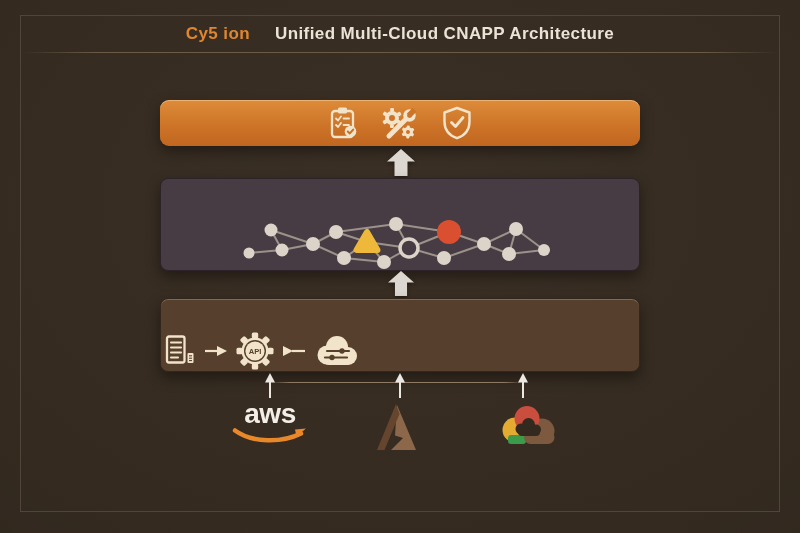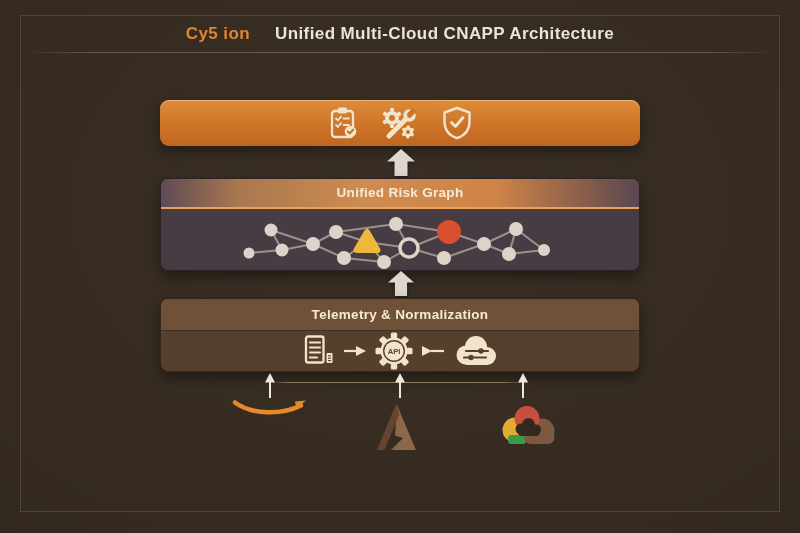--- a/index.html
+++ b/index.html
@@ -30,21 +30,21 @@
     color:#f6ead7;font-size:13.5px;font-weight:700;text-align:center;line-height:28px;letter-spacing:.3px;}
   .risk-body{position:absolute;left:0;top:30px;width:478px;height:61px;}
   
   .telemetry{left:160px;top:298px;width:480px;height:74px;border-radius:8px;
     background:#56402d;box-shadow:0 6px 14px rgba(0,0,0,.4), inset 0 1px 0 rgba(232,206,175,.3);
     border:1px solid #33261a;box-sizing:border-box;}
   .tel-header{position:absolute;left:0;top:0;right:0;height:31px;border-radius:7px 7px 0 0;
     background:#6f5038;border-bottom:1px solid #42301f;
     color:#f6ead7;font-size:13.5px;font-weight:700;text-align:center;line-height:31px;letter-spacing:.3px;}
   .tel-body{position:absolute;left:0;top:32px;right:0;height:40px;
-    display:flex;align-items:center;justify-content:center;gap:7px;}
+    display:flex;align-items:center;justify-content:flex-start;gap:7px;}
   .block-arrow{filter:drop-shadow(0 2px 2px rgba(0,0,0,.4));}
   
   .aws{left:231px;top:400px;width:78px;height:52px;text-align:center;}
   .aws-text{font-size:28px;font-weight:700;color:#f3efe8;letter-spacing:-.5px;line-height:28px;}
   .conn-line{left:270px;top:382px;width:254px;height:1px;
     background:linear-gradient(90deg,rgba(141,122,99,0),#8d7a63 8%,#8d7a63 92%,rgba(141,122,99,0));}
 </style>
 </head>
 <body>
 
@@ -102,21 +102,20 @@
     <path d="M18 3 L30.5 7.5 V16.5 C30.5 25.5 25 30.8 18 33.2 C11 30.8 5.5 25.5 5.5 16.5 V7.5 Z" fill="none" stroke="#f2e4ca" stroke-width="2.4" stroke-linejoin="round"></path>
     <polyline points="12.5,17.5 16.5,21.5 24,12.5" fill="none" stroke="#f2e4ca" stroke-width="2.8" stroke-linecap="round" stroke-linejoin="round"></polyline>
   </svg>
 </div>
 
 <svg class="abs block-arrow" style="left:386px;top:149px" width="30" height="28" viewBox="0 0 30 28">
   <polygon points="15,0 29,12.5 21.5,12.5 21.5,27 8.5,27 8.5,12.5 1,12.5" fill="#dcd7d1"></polygon>
 </svg>
 
 <div class="abs risk">
-  <div class="risk-header">Unified Risk Graph</div>
   <svg id="risk-graph-svg" class="risk-body" viewBox="0 0 478 61">
       <line x1="88" y1="44" x2="121" y2="41" stroke="#9b938a" stroke-width="2"></line>
       <line x1="110" y1="21" x2="121" y2="41" stroke="#9b938a" stroke-width="2"></line>
       <line x1="110" y1="21" x2="152" y2="35" stroke="#9b938a" stroke-width="2"></line>
       <line x1="121" y1="41" x2="152" y2="35" stroke="#9b938a" stroke-width="2"></line>
       <line x1="152" y1="35" x2="175" y2="23" stroke="#9b938a" stroke-width="2"></line>
       <line x1="152" y1="35" x2="183" y2="49" stroke="#9b938a" stroke-width="2"></line>
       <line x1="175" y1="23" x2="206" y2="33" stroke="#9b938a" stroke-width="2"></line>
       <line x1="183" y1="49" x2="206" y2="33" stroke="#9b938a" stroke-width="2"></line>
       <line x1="175" y1="23" x2="235" y2="15" stroke="#9b938a" stroke-width="2"></line>
@@ -152,21 +151,20 @@
       <circle cx="348" cy="45" r="7" fill="#dcd4c9"></circle>
       <circle cx="383" cy="41" r="6" fill="#dcd4c9"></circle>
     </svg>
 </div>
 
 <svg class="abs block-arrow" style="left:386px;top:271px" width="30" height="26" viewBox="0 0 30 28">
   <polygon points="15,0 29,12.5 21.5,12.5 21.5,27 8.5,27 8.5,12.5 1,12.5" fill="#dcd7d1"></polygon>
 </svg>
 
 <div class="abs telemetry">
-  <div class="tel-header">Telemetry &amp; Normalization</div>
   <div class="tel-body">
     <svg width="36" height="34" viewBox="0 0 36 34">
       <rect x="6" y="2.5" width="17.5" height="26" rx="2" fill="none" stroke="#f2e4ca" stroke-width="2.3"></rect>
       <line x1="10" y1="8.5" x2="20" y2="8.5" stroke="#f2e4ca" stroke-width="2.1" stroke-linecap="round"></line>
       <line x1="10" y1="13.5" x2="20" y2="13.5" stroke="#f2e4ca" stroke-width="2.1" stroke-linecap="round"></line>
       <line x1="10" y1="18.5" x2="20" y2="18.5" stroke="#f2e4ca" stroke-width="2.1" stroke-linecap="round"></line>
       <line x1="10" y1="23.5" x2="17" y2="23.5" stroke="#f2e4ca" stroke-width="2.1" stroke-linecap="round"></line>
       <rect x="26.5" y="19" width="6" height="10" rx="1" fill="#f2e4ca"></rect>
       <line x1="28" y1="21.8" x2="31" y2="21.8" stroke="#56402d" stroke-width="1.1"></line>
       <line x1="28" y1="24.2" x2="31" y2="24.2" stroke="#56402d" stroke-width="1.1"></line>
@@ -217,20 +215,21 @@
 <svg class="abs" style="left:393px;top:372px" width="14" height="27" viewBox="0 0 14 27">
   <line x1="7" y1="26" x2="7" y2="10" stroke="#ebe7e1" stroke-width="2"></line>
   <polygon points="7,1 2,10.5 12,10.5" fill="#ebe7e1"></polygon>
 </svg>
 <svg class="abs" style="left:516px;top:372px" width="14" height="27" viewBox="0 0 14 27">
   <line x1="7" y1="26" x2="7" y2="10" stroke="#ebe7e1" stroke-width="2"></line>
   <polygon points="7,1 2,10.5 12,10.5" fill="#ebe7e1"></polygon>
 </svg>
 
 <div class="abs aws">
+  <div class="aws-text">aws</div>
   <svg width="76" height="17" viewBox="0 0 76 17">
     <path d="M3 2.5 C 20 15, 50 15, 69 5.5" fill="none" stroke="#e8882b" stroke-width="4.5" stroke-linecap="round"></path>
     <polygon points="74,0.5 64.5,8.5 63,1.5" fill="#e8882b"></polygon>
   </svg>
 </div>
 <svg class="abs" style="left:368px;top:402px" width="56" height="50" viewBox="0 0 56 50">
   <polygon points="29,3 48,48 23,48 35,36 27,33.5" fill="#8d6749"></polygon>
   <polygon points="28,2 9,48 16.5,48 31.5,12" fill="#66452f"></polygon>
 </svg>
 <svg class="abs" style="left:492px;top:399px" width="68" height="50" viewBox="0 0 68 50">

